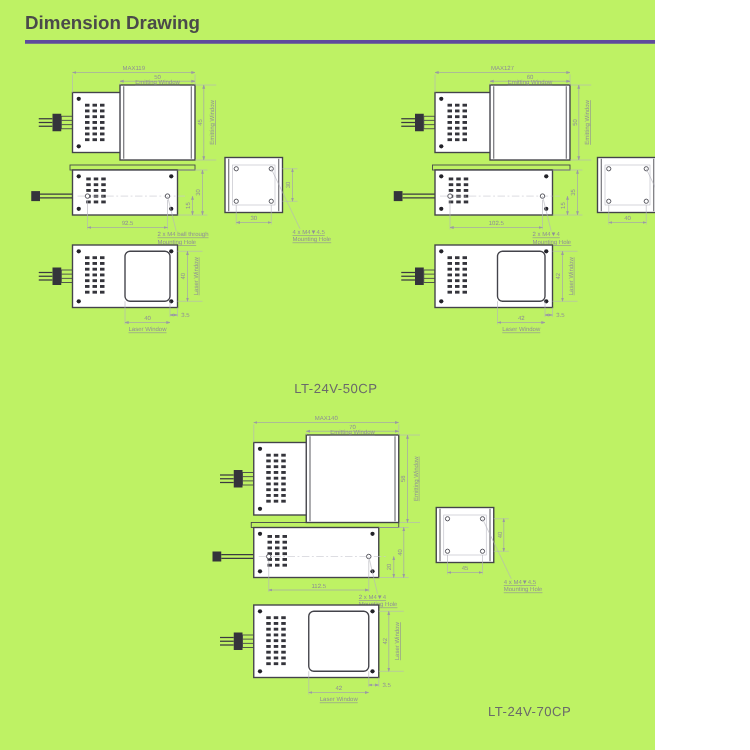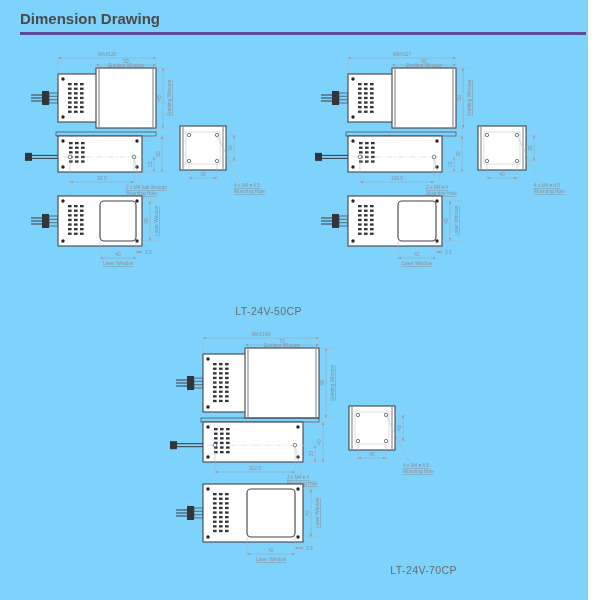--- a/index.html
+++ b/index.html
@@ -1,16 +1,16 @@
 <!DOCTYPE html>
 <html><head>
 <meta charset="utf-8">
 <style>
   html,body{margin:0;padding:0;background:#fff;}
-  .page{position:relative;width:588px;height:600px;background:#7dd3fc;overflow:hidden;
+  .page{position:relative;width:524px;height:600px;background:#bef264;overflow:hidden;
         font-family:"Liberation Sans",sans-serif;}
   .hdr{position:absolute;left:20px;top:10px;font-size:15px;font-weight:600;color:#4a4a4a;}
   .rule{position:absolute;left:20px;top:32px;width:566px;height:2.5px;background:#5e4b9c;}
   #stage{position:absolute;left:0;top:0;width:600px;height:600px;}
   .drw{position:absolute;overflow:visible;}
   .cap{position:absolute;font-size:10.5px;color:#6a6a6a;text-align:right;letter-spacing:.4px;margin-top:24px;}
   
   .obj{fill:#fff;stroke:#43434a;stroke-width:1.1;}
   .obj2{stroke:#43434a;stroke-width:.7;fill:none;}
   .thin{stroke:#b3b3bb;stroke-width:.5;fill:none;}

